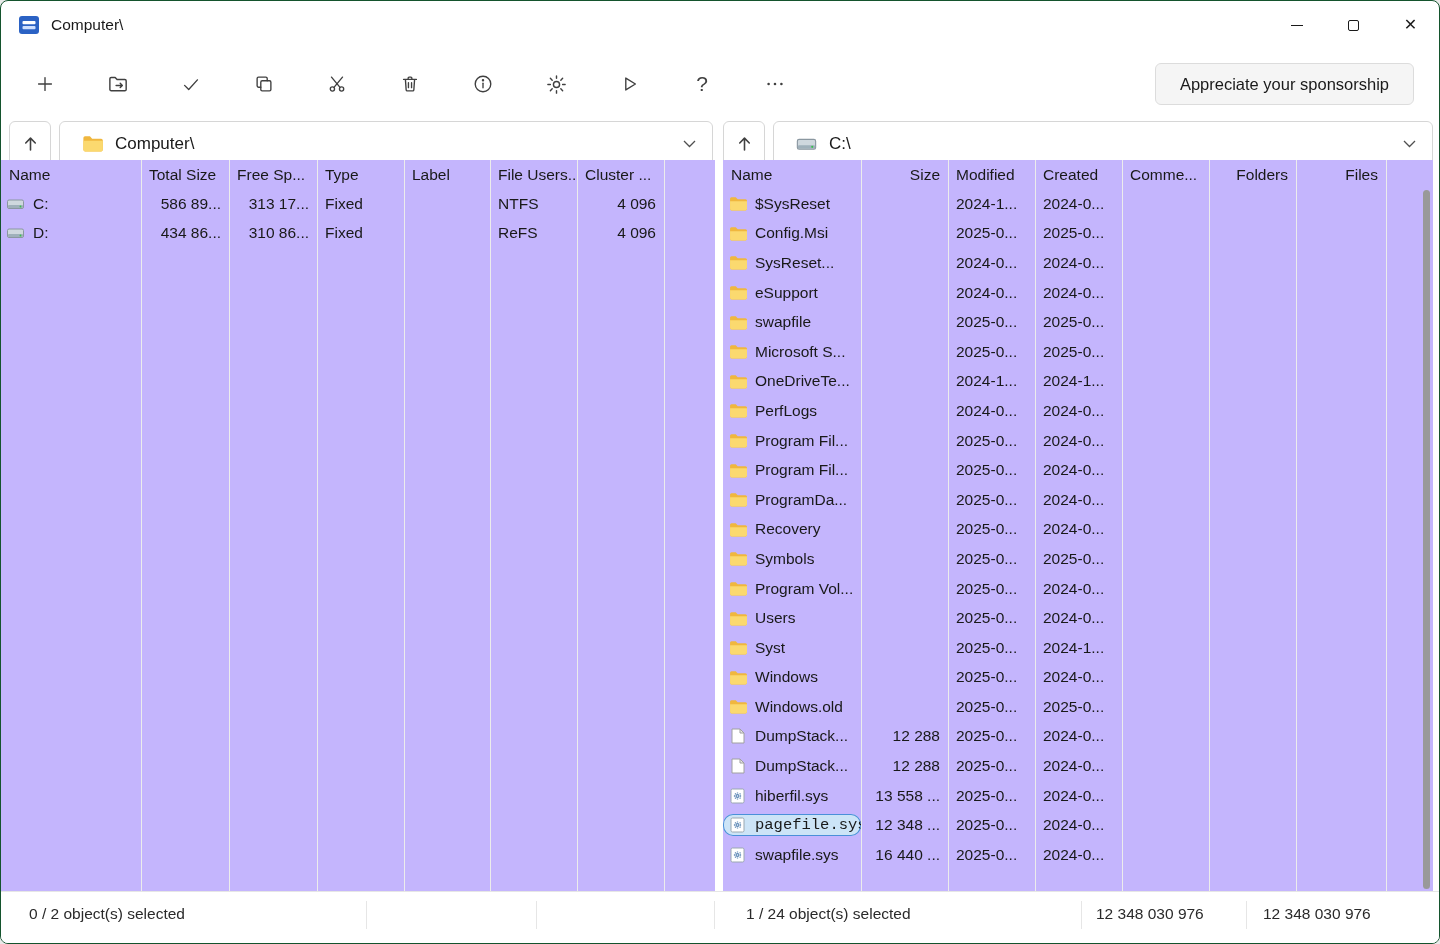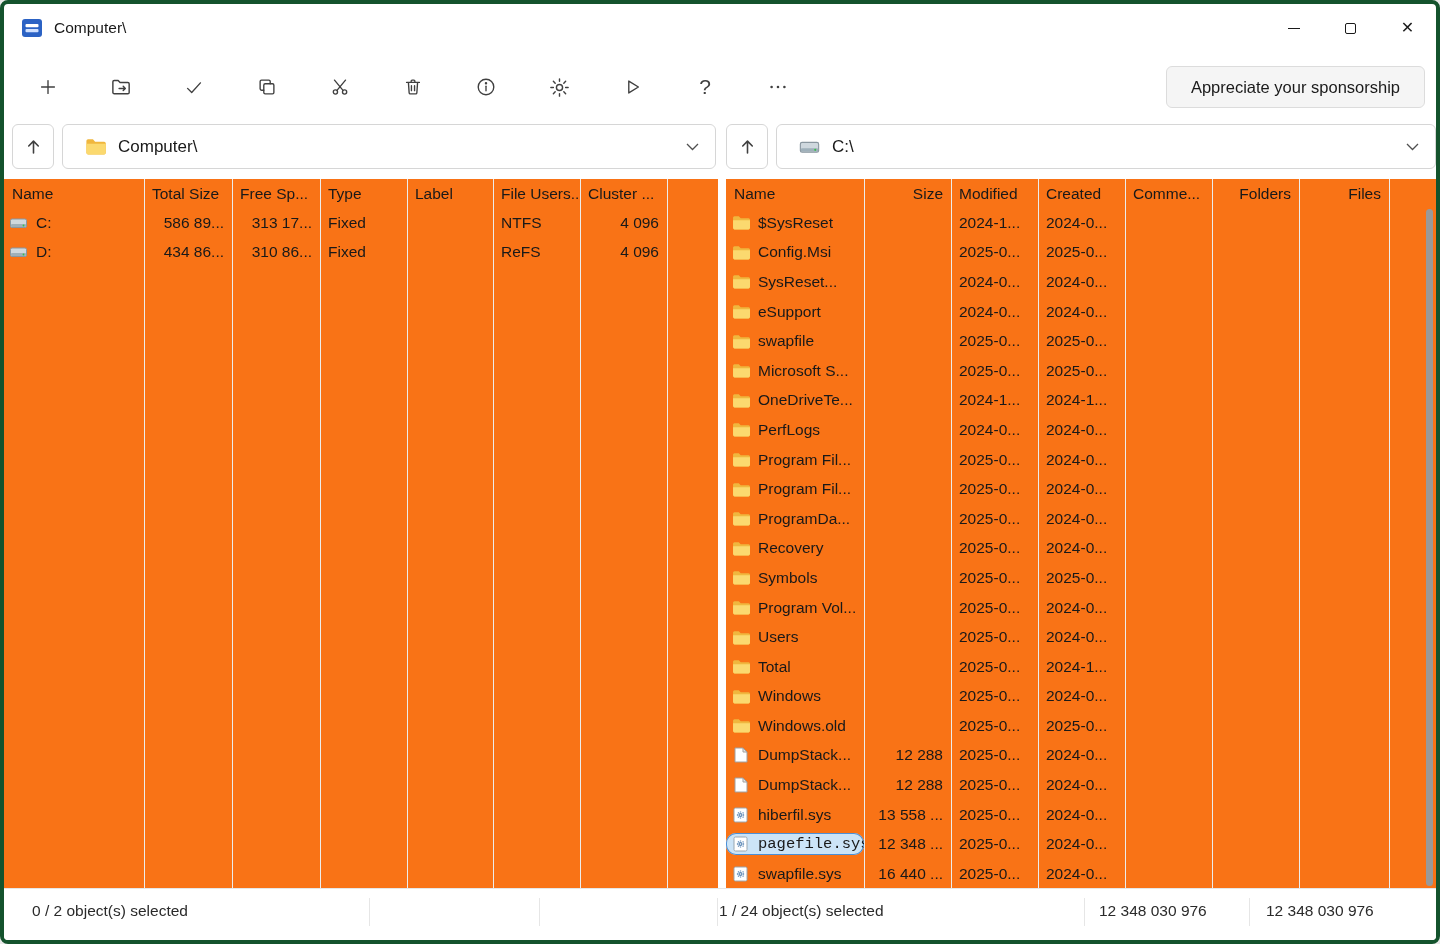--- a/index.html
+++ b/index.html
@@ -4,70 +4,70 @@
 <style>
   * { box-sizing: border-box; }
   html,body { margin:0; padding:0; }
   body {
     width:1440px; height:944px; overflow:hidden;
     font-family:"Liberation Sans", sans-serif;
     color:#191919; background:#e9e9e9;
   }
   .window {
     position:absolute; inset:0; background:#fff;
-    border:4px solid #14532d; border-radius:8px; overflow:hidden;
+    border:1px solid #14532d; border-radius:8px; overflow:hidden;
   }
   
   .titlebar { position:absolute; top:0; left:0; right:0; height:48px; display:flex; align-items:center; }
   .app-icon { margin-left:16px; width:24px; height:24px; display:flex; }
   .title-text { margin-left:10px; font-size:15.5px; }
   .win-controls { position:absolute; right:0; top:0; height:48px; display:flex; }
   .wbtn { width:57px; height:48px; display:flex; align-items:center; justify-content:center; color:#1a1a1a; cursor:default; }
   .min-glyph { display:block; width:12px; height:1px; background:#1a1a1a; }
   .max-glyph { display:block; width:11px; height:11px; border:1.2px solid #1a1a1a; border-radius:2px; }
   .close-glyph { font-size:16px; line-height:1; }
   
   .toolbar { position:absolute; top:52px; left:0; right:0; height:62px; display:flex; align-items:center; padding-left:23px; gap:31px; }
   .tbtn { width:42px; height:42px; display:flex; align-items:center; justify-content:center; border-radius:5px; }
   .tbtn svg { stroke:#404040; fill:none; stroke-width:1.5; stroke-linecap:round; stroke-linejoin:round; }
   .tbtn .qmark { font-size:21px; color:#404040; }
   .sponsor-btn {
-    position:absolute; right:11px; top:62px; height:42px; padding:0 24px;
+    position:absolute; right:25px; top:62px; height:42px; padding:0 24px;
     display:flex; align-items:center; font-size:16.5px; color:#1a1a1a;
     background:#f5f5f5; border:1px solid #dcdcdc; border-radius:6px;
   }
   
   .pathrow { position:absolute; top:120px; left:0; right:0; height:45px; }
   .upbtn { position:absolute; top:0; width:42px; height:45px; border:1px solid #d6d6d6; border-radius:6px; background:#fff; display:flex; align-items:center; justify-content:center; }
   .pathbox { position:absolute; top:0; height:45px; border:1px solid #d6d6d6; border-radius:6px; background:#fff; display:flex; align-items:center; }
   .up-left { left:8px; }   .box-left { left:58px; width:654px; }
   .up-right { left:722px; } .box-right { left:772px; width:660px; }
   .picon { margin-left:22px; display:flex; }
   .ptext { margin-left:12px; font-size:17px; }
   .chev { margin-left:auto; margin-right:16px; display:flex; }
   
-  .pane { position:absolute; top:175px; bottom:46px; overflow:hidden; background:#f97316; }
+  .pane { position:absolute; top:159px; bottom:46px; overflow:hidden; background:#c4b5fd; }
   .pane-left { left:0; width:714px; }
   .pane-right { left:722px; width:710px; }
   .collines span { position:absolute; top:0; bottom:0; width:1px; background:#ececec; }
   .theader { display:grid; height:29px; align-items:center; font-size:15.5px; position:relative; }
   .rows { position:absolute; top:29px; left:0; right:0; }
   .trow { display:grid; height:29.6px; align-items:center; font-size:15.5px; position:relative; }
   .lgrid { grid-template-columns:140px 88px 88px 87px 86px 87px 87px 1fr; }
   .rgrid { grid-template-columns:138px 87px 87px 87px 87px 87px 90px 1fr; }
   .cell { padding:0 8px; white-space:nowrap; overflow:hidden; }
   .cell.r { text-align:right; }
   .namecell { display:flex; align-items:center; gap:8px; padding:2px 4px 2px 5px; }
   .ficon { flex:0 0 19px; display:flex; justify-content:center; }
   .sel { background:#cce4f7; box-shadow:inset 0 0 0 1px #4a90d9; border-radius:10px;font-family:Liberation Mono, monospace; }
   .vthumb { position:absolute; right:3px; top:30px; bottom:8px; width:7px; background:#999; border-radius:4px; }
   
   .statusbar { position:absolute; left:0; right:0; bottom:0; height:52px; border-top:1px solid #e6e6e6; font-size:15.5px; color:#2a2a2a; background:#fff; }
   .statusbar .stxt { position:absolute; top:13px; }
-  .st1 { left:28px; } .st2 { left:715px; } .st3 { left:1095px; } .st4 { left:1262px; }
+  .st1 { left:28px; } .st2 { left:745px; } .st3 { left:1095px; } .st4 { left:1262px; }
   .ssep { position:absolute; top:9px; height:28px; width:1px; background:#e6e6e6; }
 </style>
 </head>
 <body>
 
 <div class="window">
 
   <div class="titlebar">
     <span class="app-icon">
       <svg width="24" height="24" viewBox="0 0 24 24">
@@ -555,21 +555,21 @@
           <div class="cell"></div>
         </div>
         <div class="trow rgrid">
           <div class="cell namecell">
             <span class="ficon">
               <svg width="18" height="15" viewBox="0 0 17 14">
                 <path d="M1 2.5C1 1.7 1.6 1 2.4 1h4l1.8 2h7.4c.8 0 1.4.7 1.4 1.5V12c0 .8-.6 1.5-1.4 1.5H2.4C1.6 13.5 1 12.8 1 12V2.5z" fill="#f0b73e"></path>
                 <path d="M1 4.8h16V12c0 .8-.6 1.5-1.4 1.5H2.4C1.6 13.5 1 12.8 1 12V4.8z" fill="#fbd96f"></path>
               </svg>
             </span>
-            <span>Total</span>
+            <span>Syst</span>
           </div>
           <div class="cell r"></div>
           <div class="cell">2025-0...</div>
           <div class="cell">2024-1...</div>
           <div class="cell"></div>
           <div class="cell r"></div>
           <div class="cell r"></div>
           <div class="cell"></div>
         </div>
         <div class="trow rgrid">

